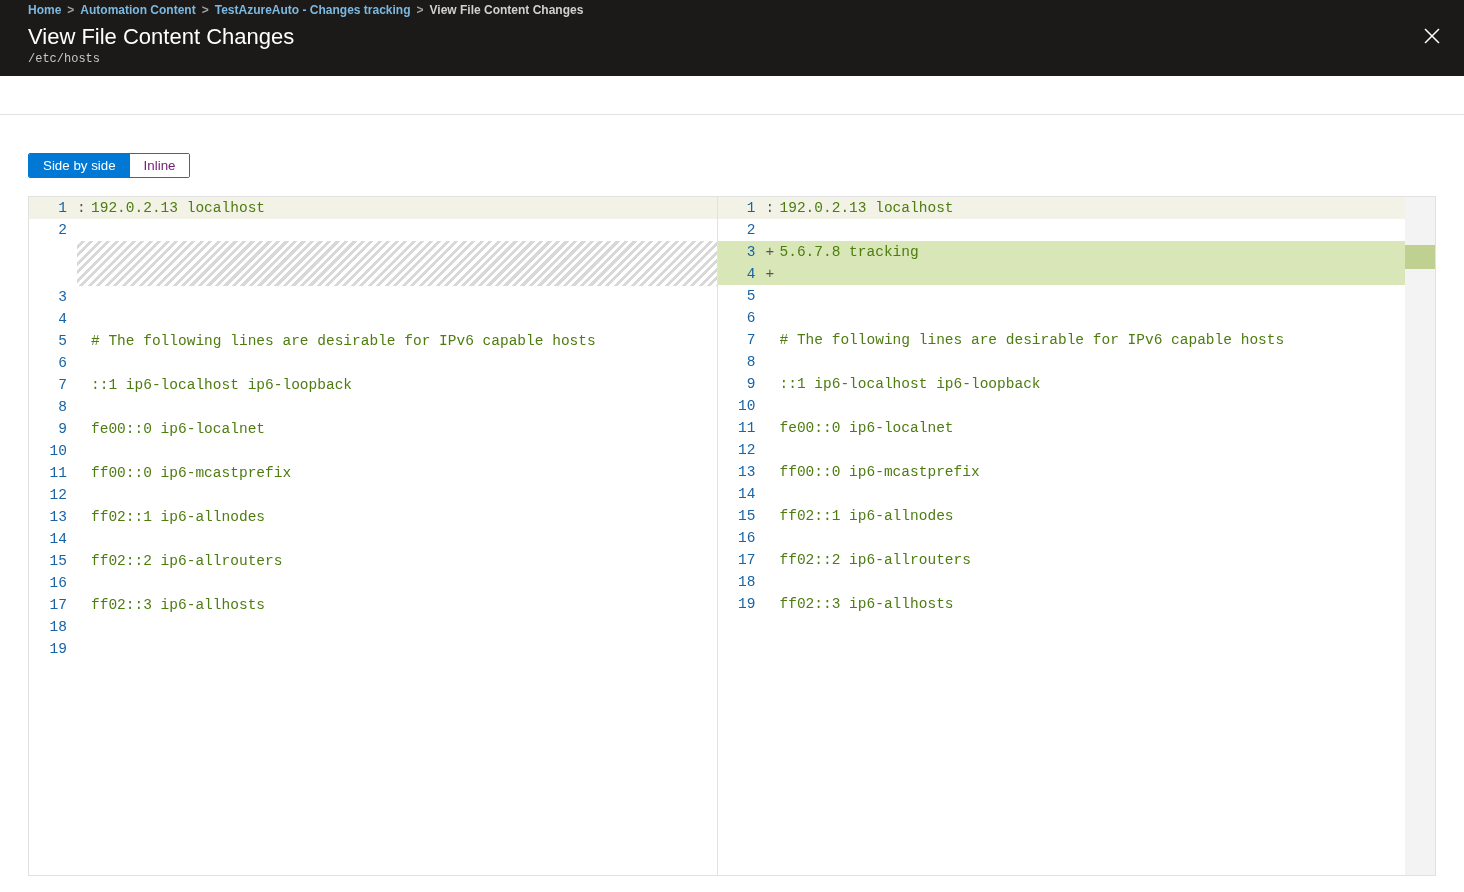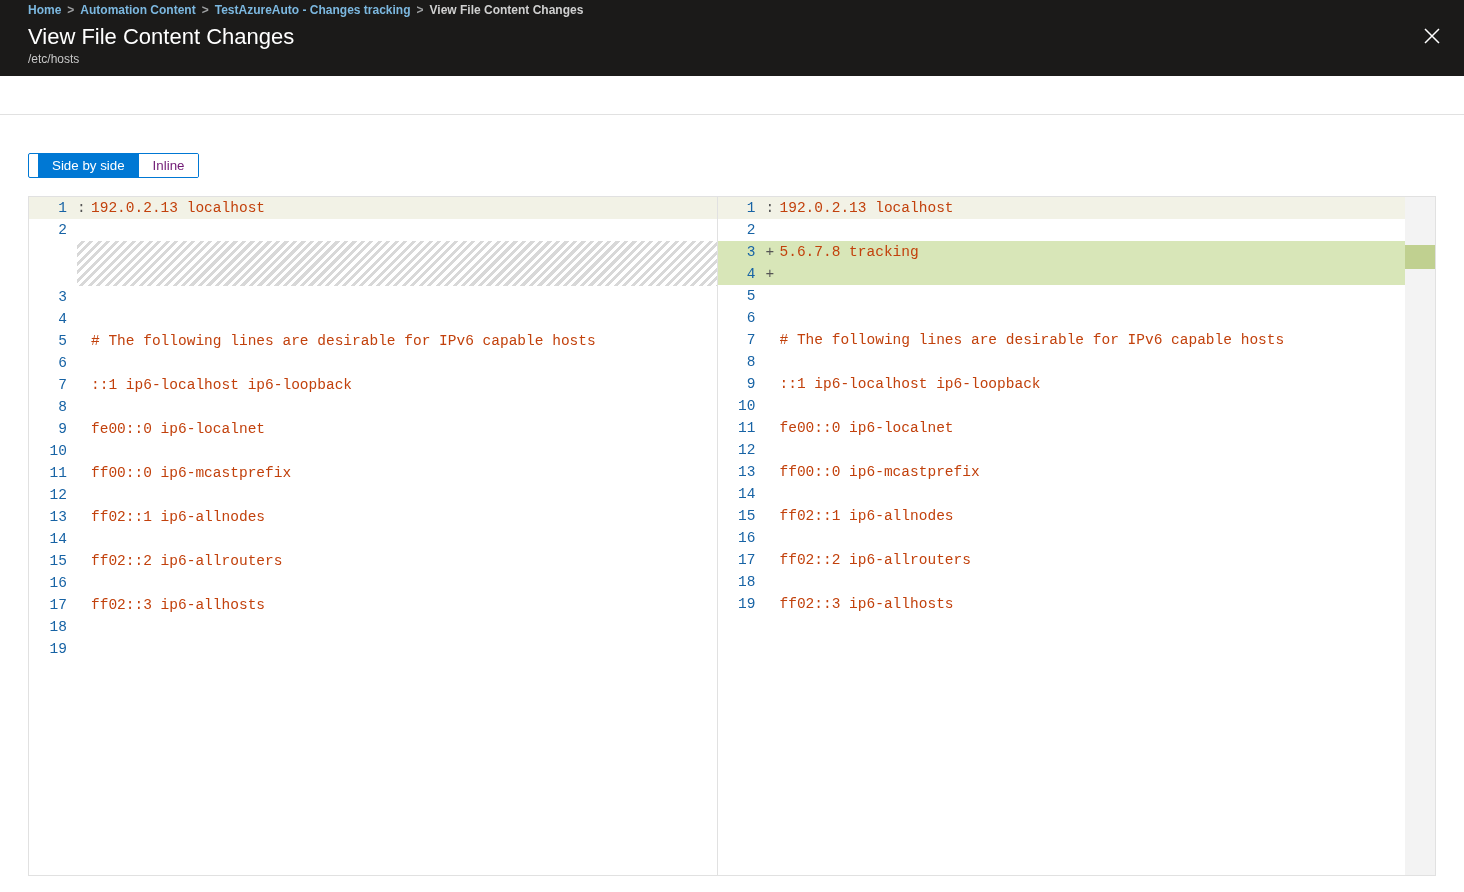--- a/index.html
+++ b/index.html
@@ -37,20 +37,21 @@
     }
     .title-block .title {
       font-size: 22px;
       font-weight: 300;
       color: #ffffff;
     }
     .title-block .subtitle {
       font-size: 12px;
       color: #c8c8c8;
       margin-top: 2px;
+      font-family: Liberation Mono, monospace;
     }
     .close-btn {
       color: #ffffff;
       font-size: 16px;
       cursor: pointer;
       padding: 4px;
       line-height: 1;
     }
     .content-area {
       padding: 38px 28px 28px 28px;
@@ -68,21 +69,20 @@
     .toggle-btn {
       padding: 4px 14px;
       cursor: pointer;
       background: #ffffff;
       color: #701a75;
       border: none;
     }
     .toggle-btn.active {
       background: #0078d4;
       color: #ffffff;
-      margin-left: 9px;
     }
     .diff-container {
       display: flex;
       border: 1px solid #e1e1e1;
       height: 680px;
       font-family: Consolas, "Courier New", monospace;
       font-size: 14.5px;
       position: relative;
     }
     .diff-pane {
@@ -108,21 +108,21 @@
       flex-shrink: 0;
       user-select: none;
     }
     .line-marker {
       width: 14px;
       flex-shrink: 0;
       color: #555;
     }
     .line-content {
       flex: 1;
-      color: #c2410c;
+      color: #4d7c0f;
       overflow: hidden;
     }
     .line-row.highlight {
       background: #f2f2e6;
     }
     .line-row.highlight .line-content,
     .line-row.highlight .line-marker {
       
     }
     .line-row.added {

